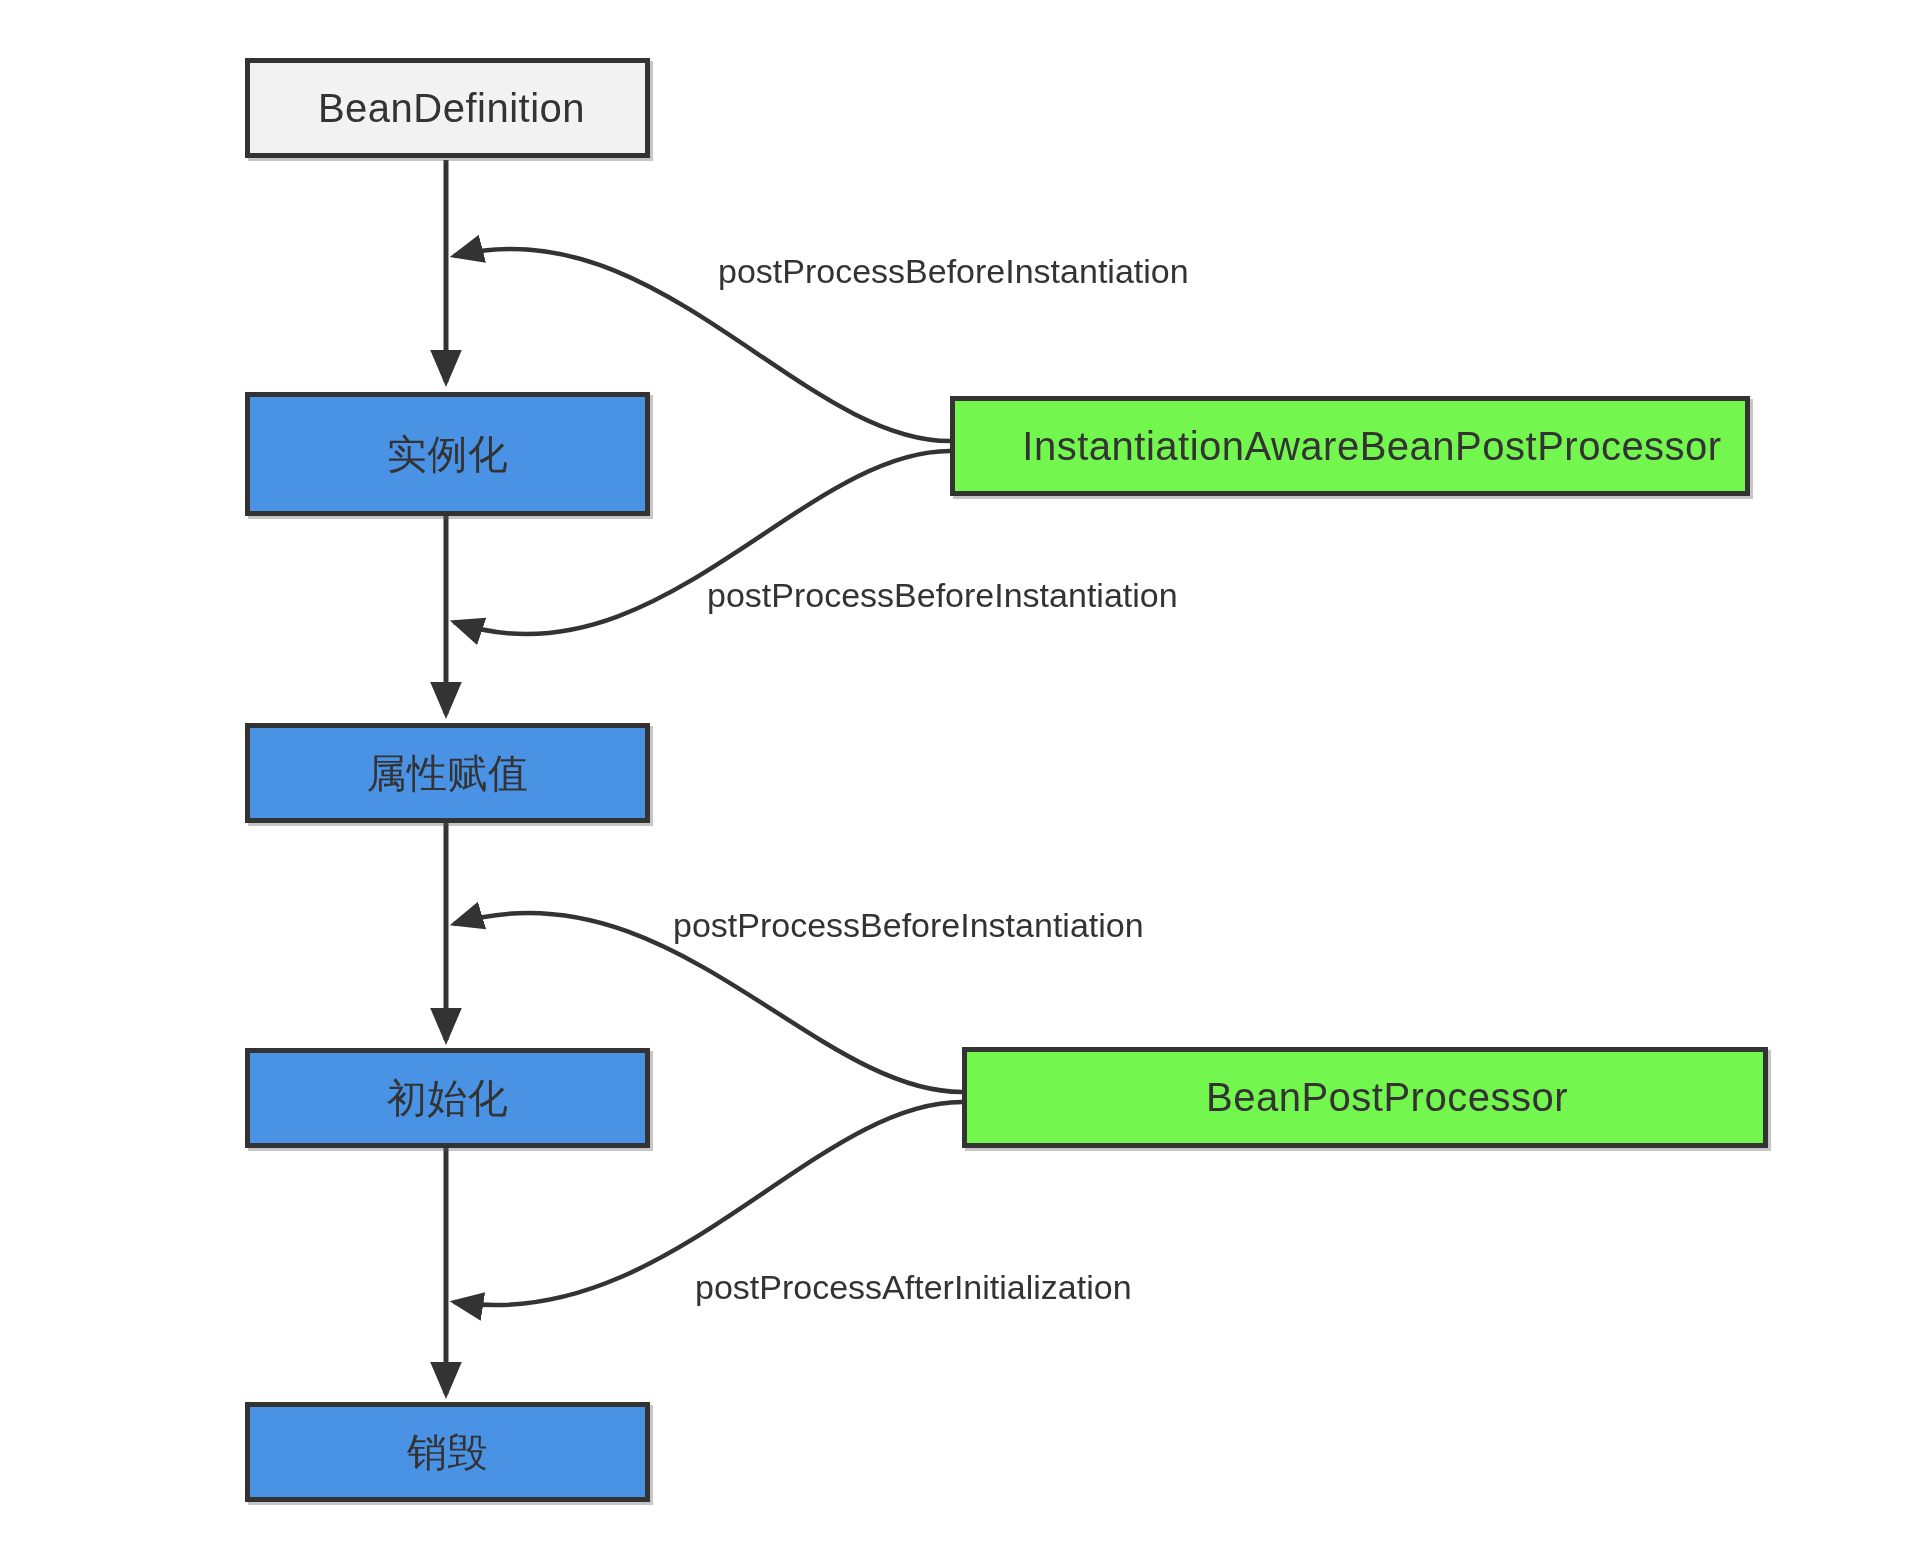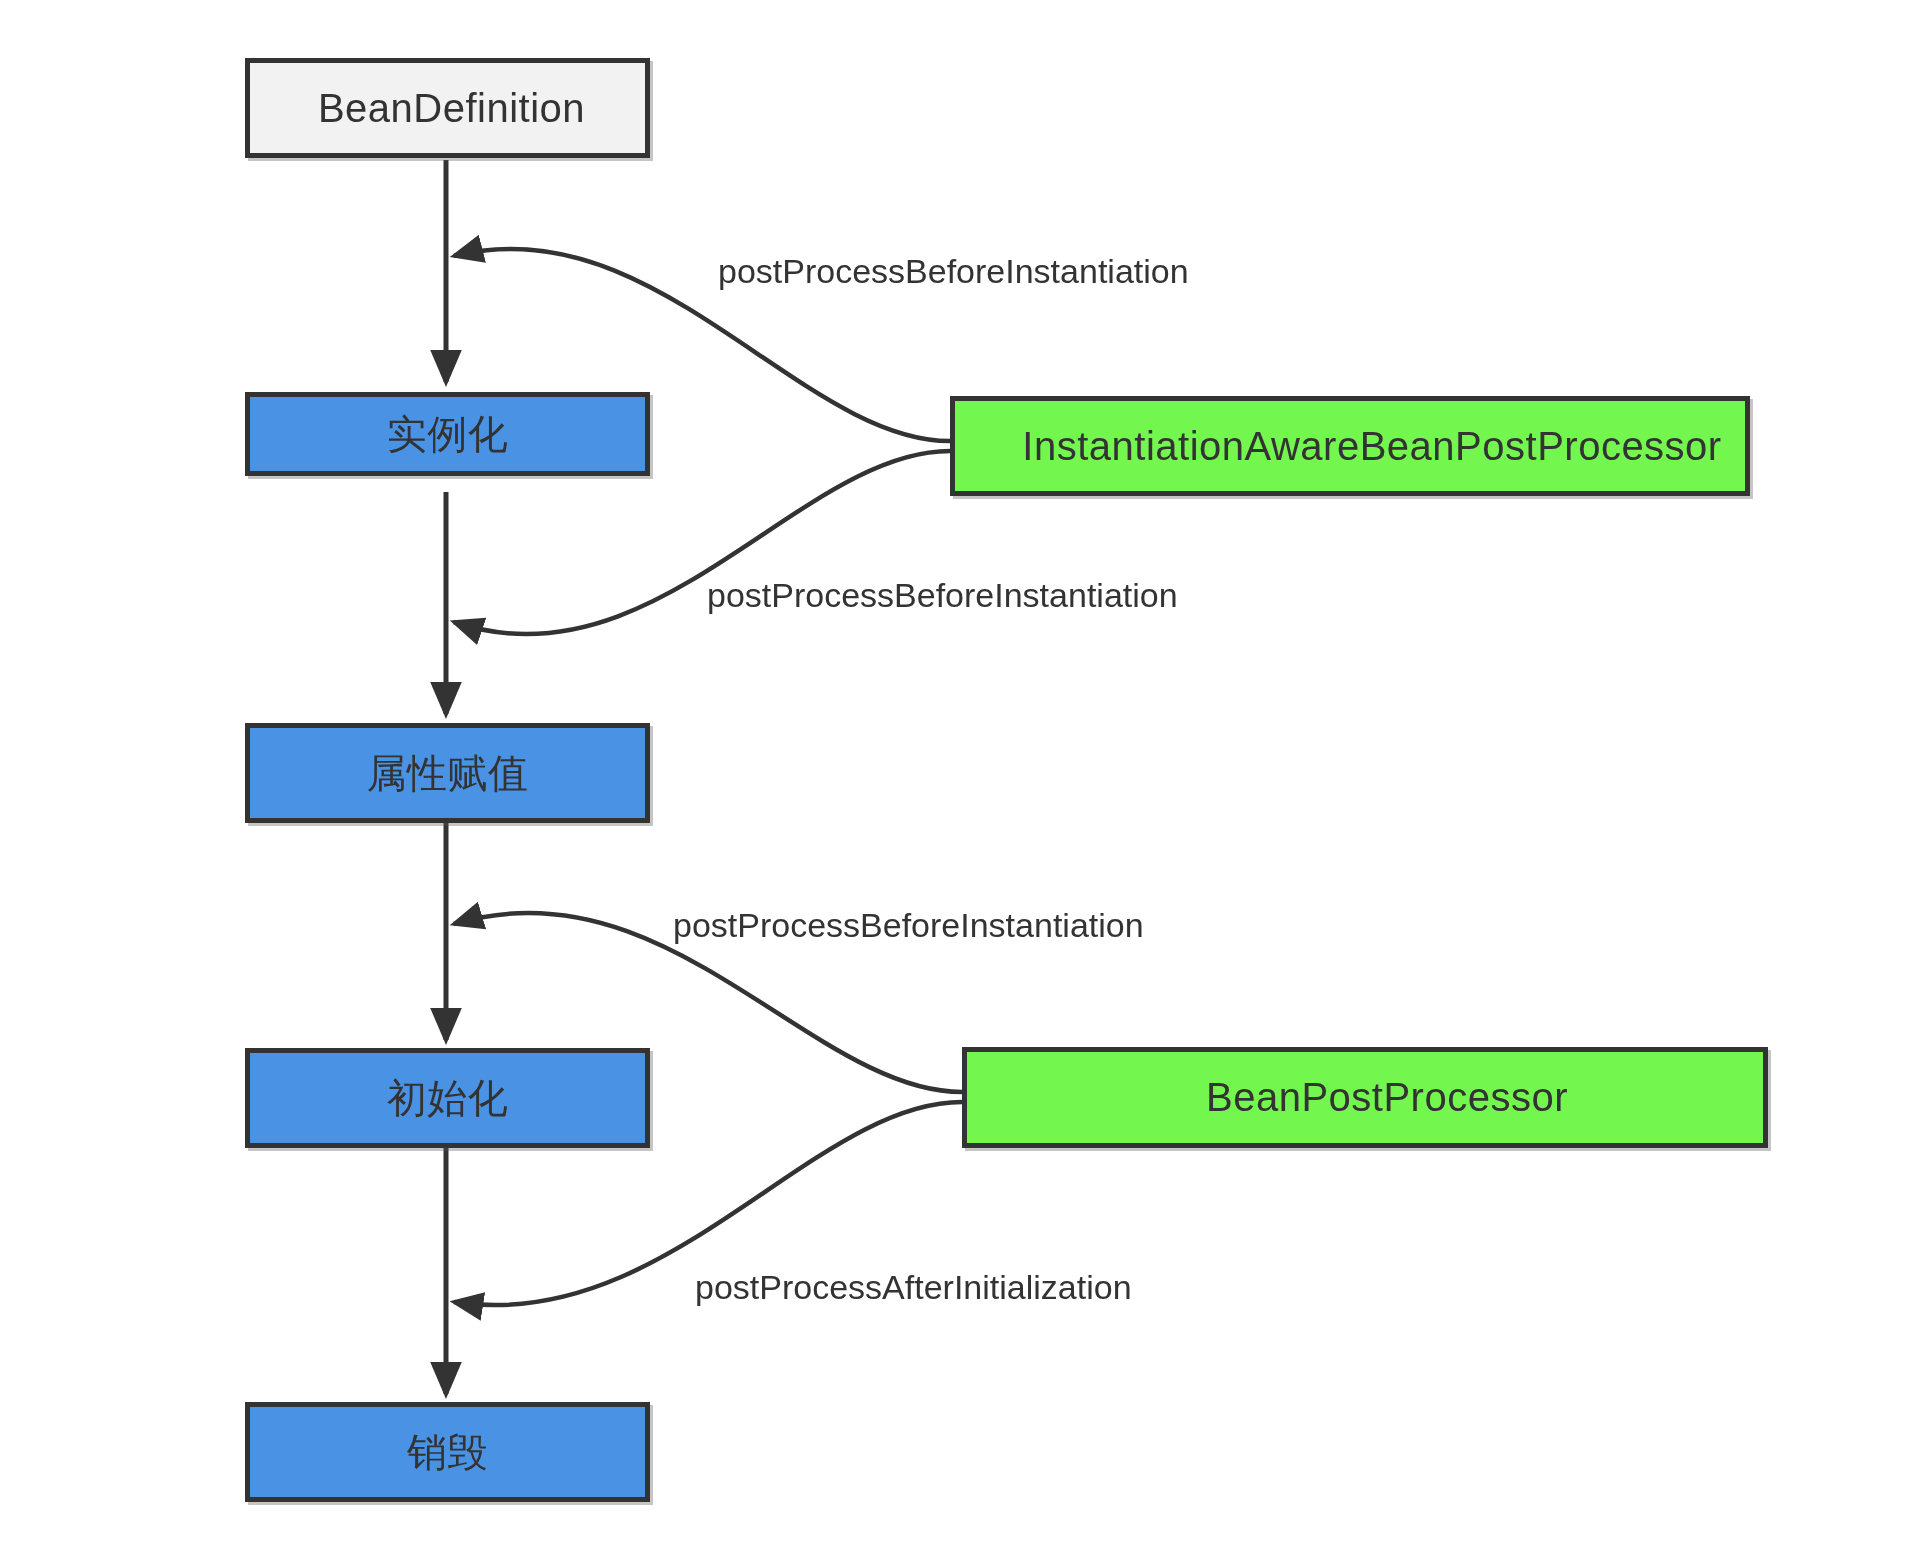--- a/index.html
+++ b/index.html
@@ -72,21 +72,21 @@
     <path class="connector curve" d="M950,451 C800,451 655,690 454,622" marker-end="url(#arrow)"></path>
 
     <path class="connector curve" d="M962,1092 C812,1092 667,860 454,924" marker-end="url(#arrow)"></path>
     <path class="connector curve" d="M962,1102 C812,1102 667,1335 454,1302" marker-end="url(#arrow)"></path>
   </svg>
 
   <div class="node node-definition" style="left:245px; top:58px; width:405px; height:100px;">
     <span>BeanDefinition</span>
   </div>
 
-  <div class="node node-stage" style="left:245px; top:392px; width:405px; height:84px;">
+  <div class="node node-stage" style="left:245px; top:392px; width:405px; height:124px;">
     <span>实例化</span>
   </div>
 
   <div class="node node-stage" style="left:245px; top:723px; width:405px; height:100px;">
     <span>属性赋值</span>
   </div>
 
   <div class="node node-stage" style="left:245px; top:1048px; width:405px; height:100px;">
     <span>初始化</span>
   </div>

